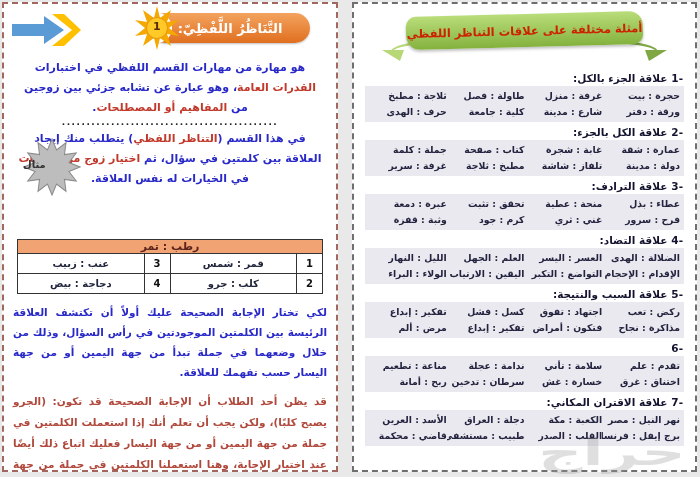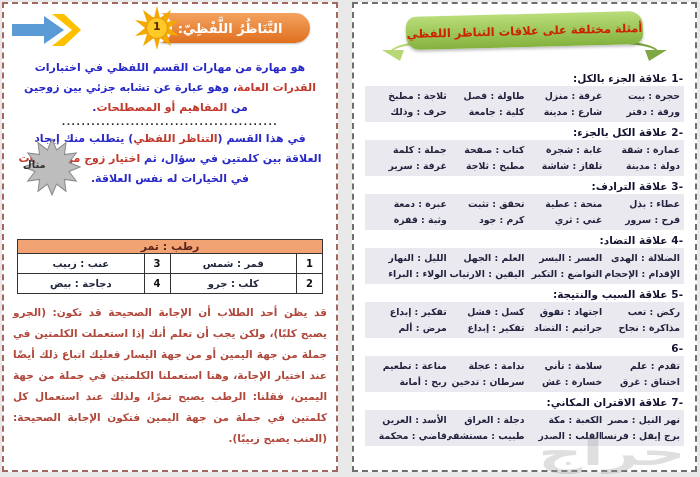--- a/index.html
+++ b/index.html
@@ -132,20 +132,21 @@
         </tr>
         <tr>
           <td class="num-cell">2</td>
           <td class="pair-cell">كلب : جرو</td>
           <td class="num-cell">4</td>
           <td class="pair-cell">دجاجة : بيض</td>
         </tr>
       </tbody>
   </table>
 
+  <div class="p-howto">لكي تختار الإجابة الصحيحة عليك أولاً أن تكتشف العلاقة الرئيسة بين الكلمتين الموجودتين في رأس السؤال، وذلك من خلال وضعهما في جملة تبدأ من جهة اليمين أو من جهة اليسار حسب تفهمك للعلاقة.</div>
 
 
   <div class="p-note">قد يظن أحد الطلاب أن الإجابة الصحيحة قد تكون: (الجرو يصبح كلبًا)، ولكن يجب أن تعلم أنك إذا استعملت الكلمتين في جملة من جهة اليمين أو من جهة اليسار فعليك اتباع ذلك أيضًا عند اختيار الإجابة، وهنا استعملنا الكلمتين في جملة من جهة اليمين، فقلنا: الرطب يصبح تمرًا، ولذلك عند استعمال كل كلمتين في جملة من جهة اليمين فتكون الإجابة الصحيحة: (العنب يصبح زبيبًا).</div>
 </div>
 
 <div class="page page-right">
 
   <div class="banner-wrap">
     <span class="ribbon-arrow left">
       <svg width="110" height="28" viewBox="0 0 110 28">
@@ -171,21 +172,21 @@
           <span>علاقة الجزء بالكل:</span>
         </div>
         <div class="sec-table">
           <div class="sec-cell">حجرة : بيت</div>
           <div class="sec-cell">غرفة : منزل</div>
           <div class="sec-cell">طاولة : فصل</div>
           <div class="sec-cell">ثلاجة : مطبخ</div>
           <div class="sec-cell">ورقة : دفتر</div>
           <div class="sec-cell">شارع : مدينة</div>
           <div class="sec-cell">كلية : جامعة</div>
-          <div class="sec-cell">حرف : وذلك</div>
+          <div class="sec-cell">حرف : الهدى</div>
         </div>
       </div>
       <div class="section">
         <div class="sec-head">
           <span class="sec-num">2-</span>
           <span>علاقة الكل بالجزء:</span>
         </div>
         <div class="sec-table">
           <div class="sec-cell">عمارة : شقة</div>
           <div class="sec-cell">غابة : شجرة</div>
@@ -233,21 +234,21 @@
         <div class="sec-head">
           <span class="sec-num">5-</span>
           <span>علاقة السبب والنتيجة:</span>
         </div>
         <div class="sec-table">
           <div class="sec-cell">ركض : تعب</div>
           <div class="sec-cell">اجتهاد : تفوق</div>
           <div class="sec-cell">كسل : فشل</div>
           <div class="sec-cell">تفكير : إبداع</div>
           <div class="sec-cell">مذاكرة : نجاح</div>
-          <div class="sec-cell">جراثيم : التضاد</div>
+          <div class="sec-cell">فتكون : أمراض</div>
           <div class="sec-cell">تفكير : إبداع</div>
           <div class="sec-cell">مرض : ألم</div>
         </div>
       </div>
       <div class="section">
         <div class="sec-head">
           <span class="sec-num">6-</span>
         </div>
         <div class="sec-table">
           <div class="sec-cell">تقدم : علم</div>

